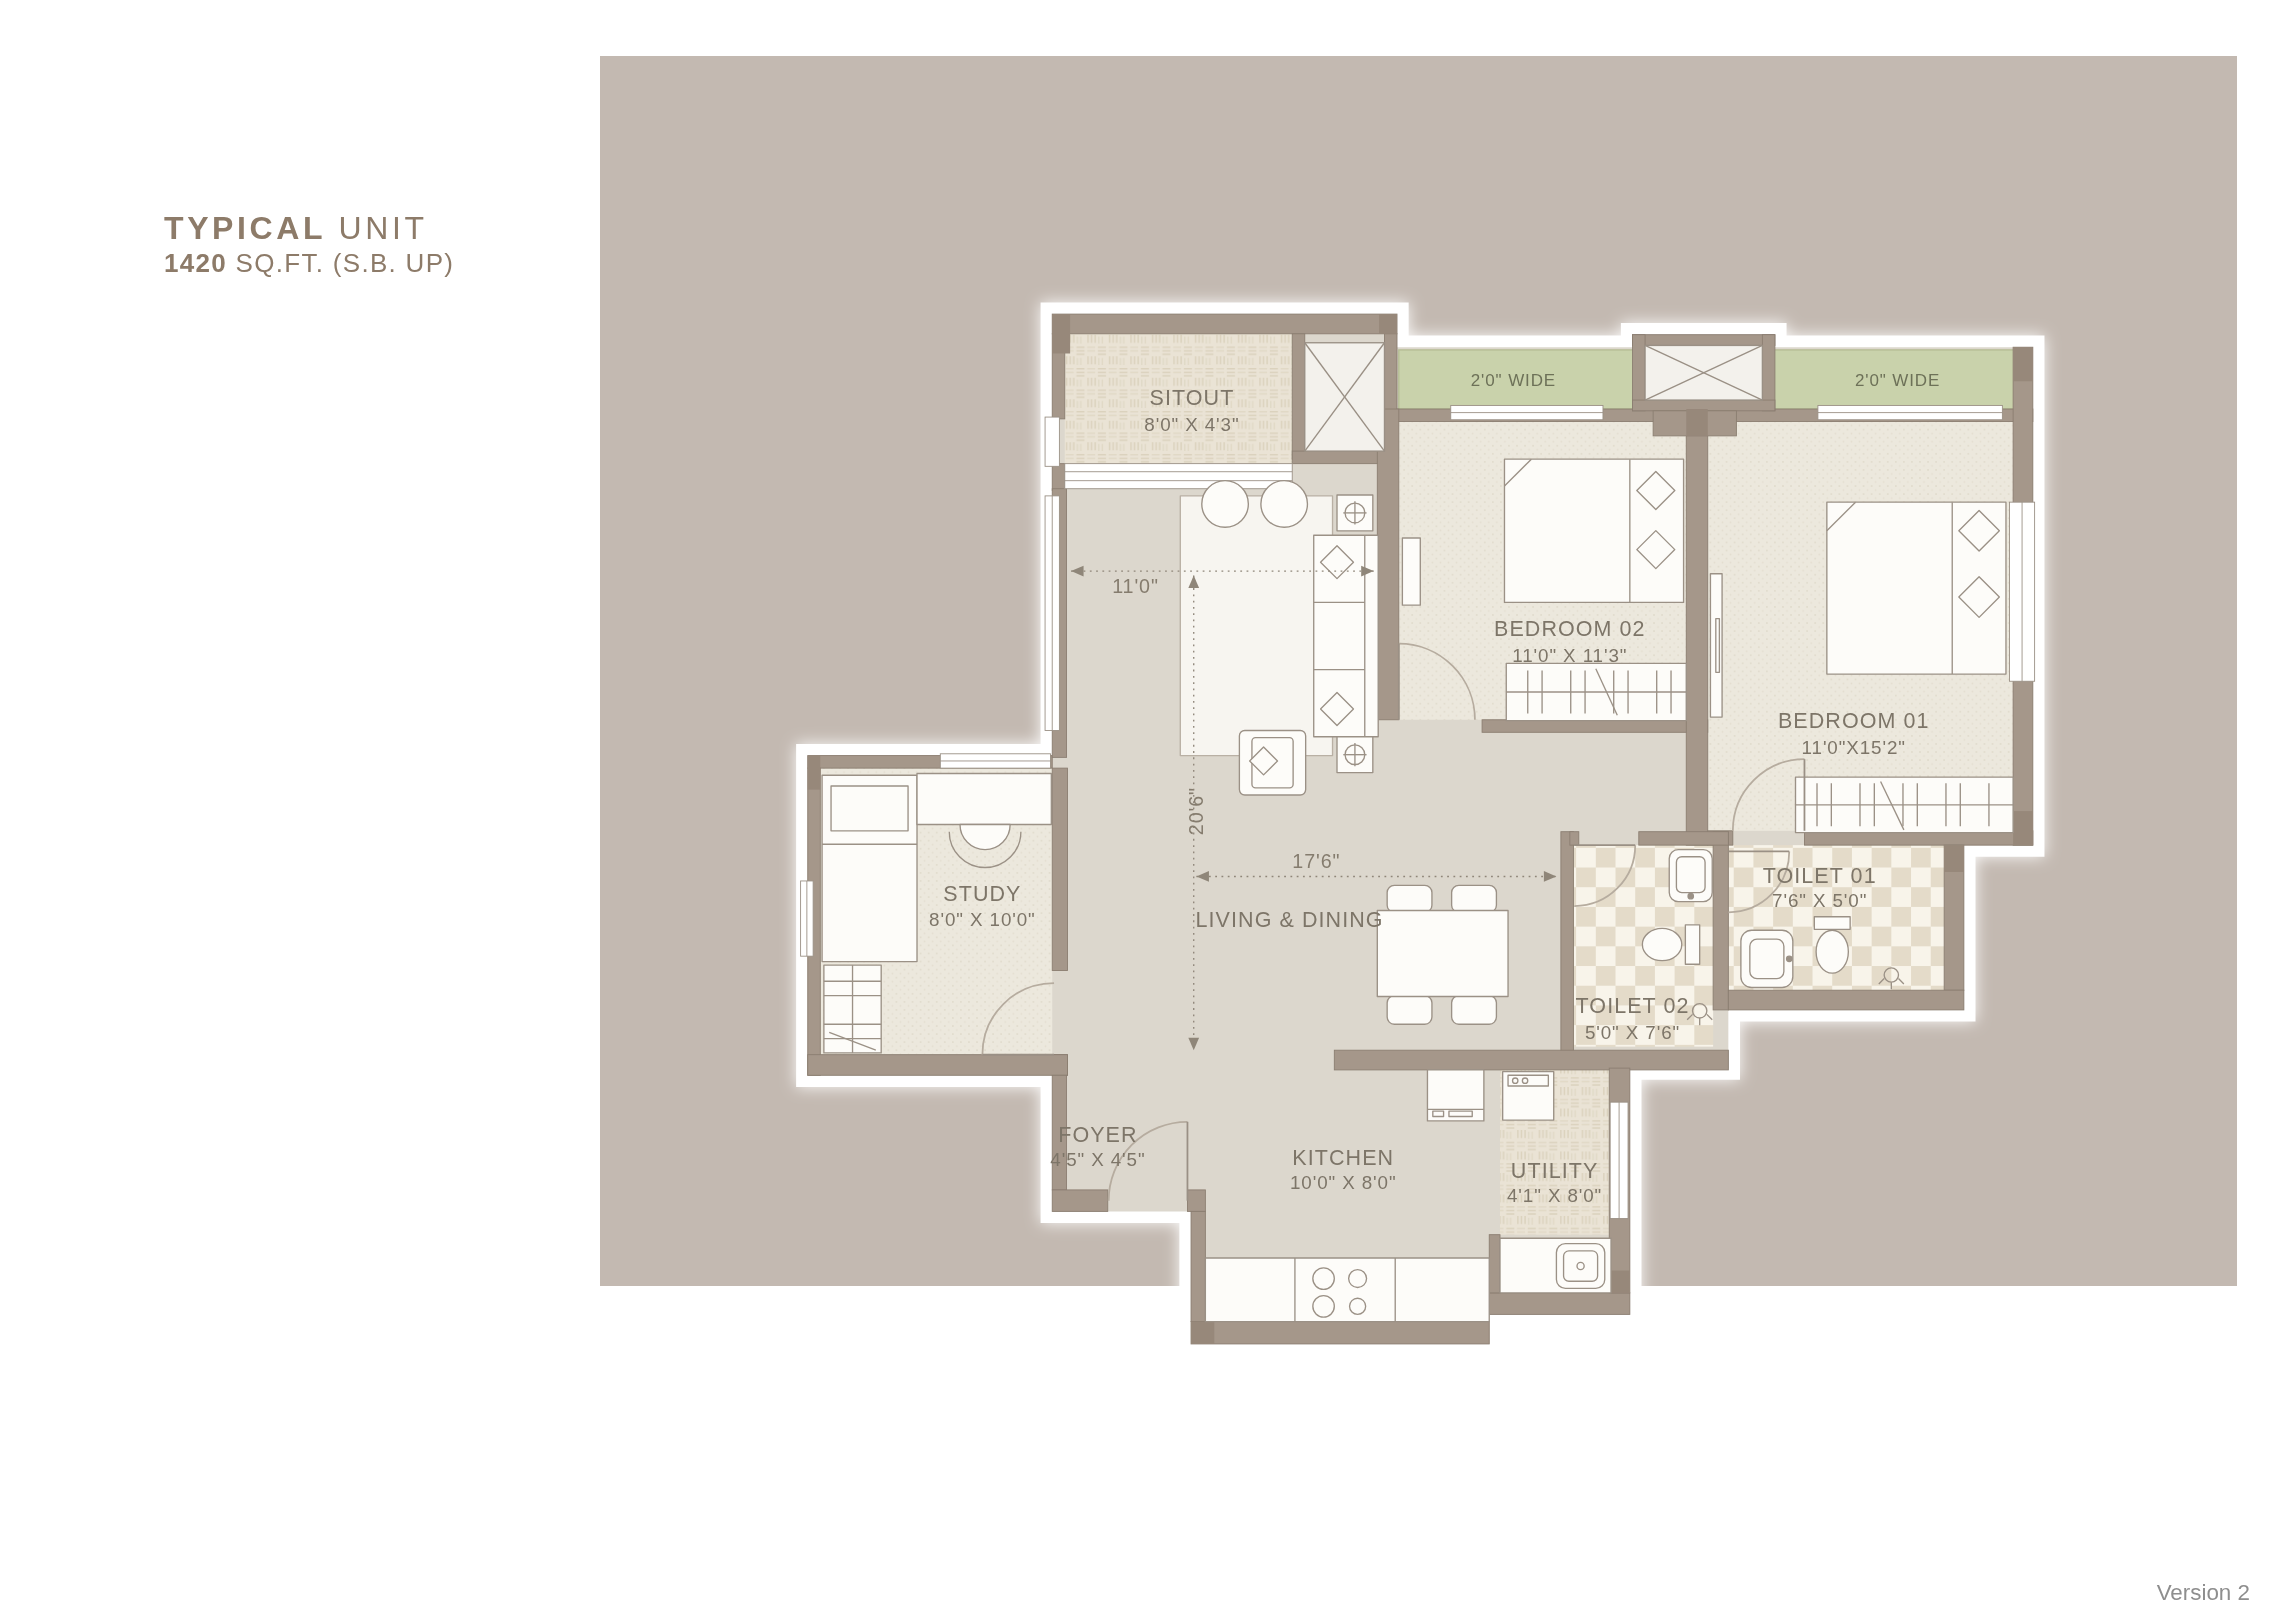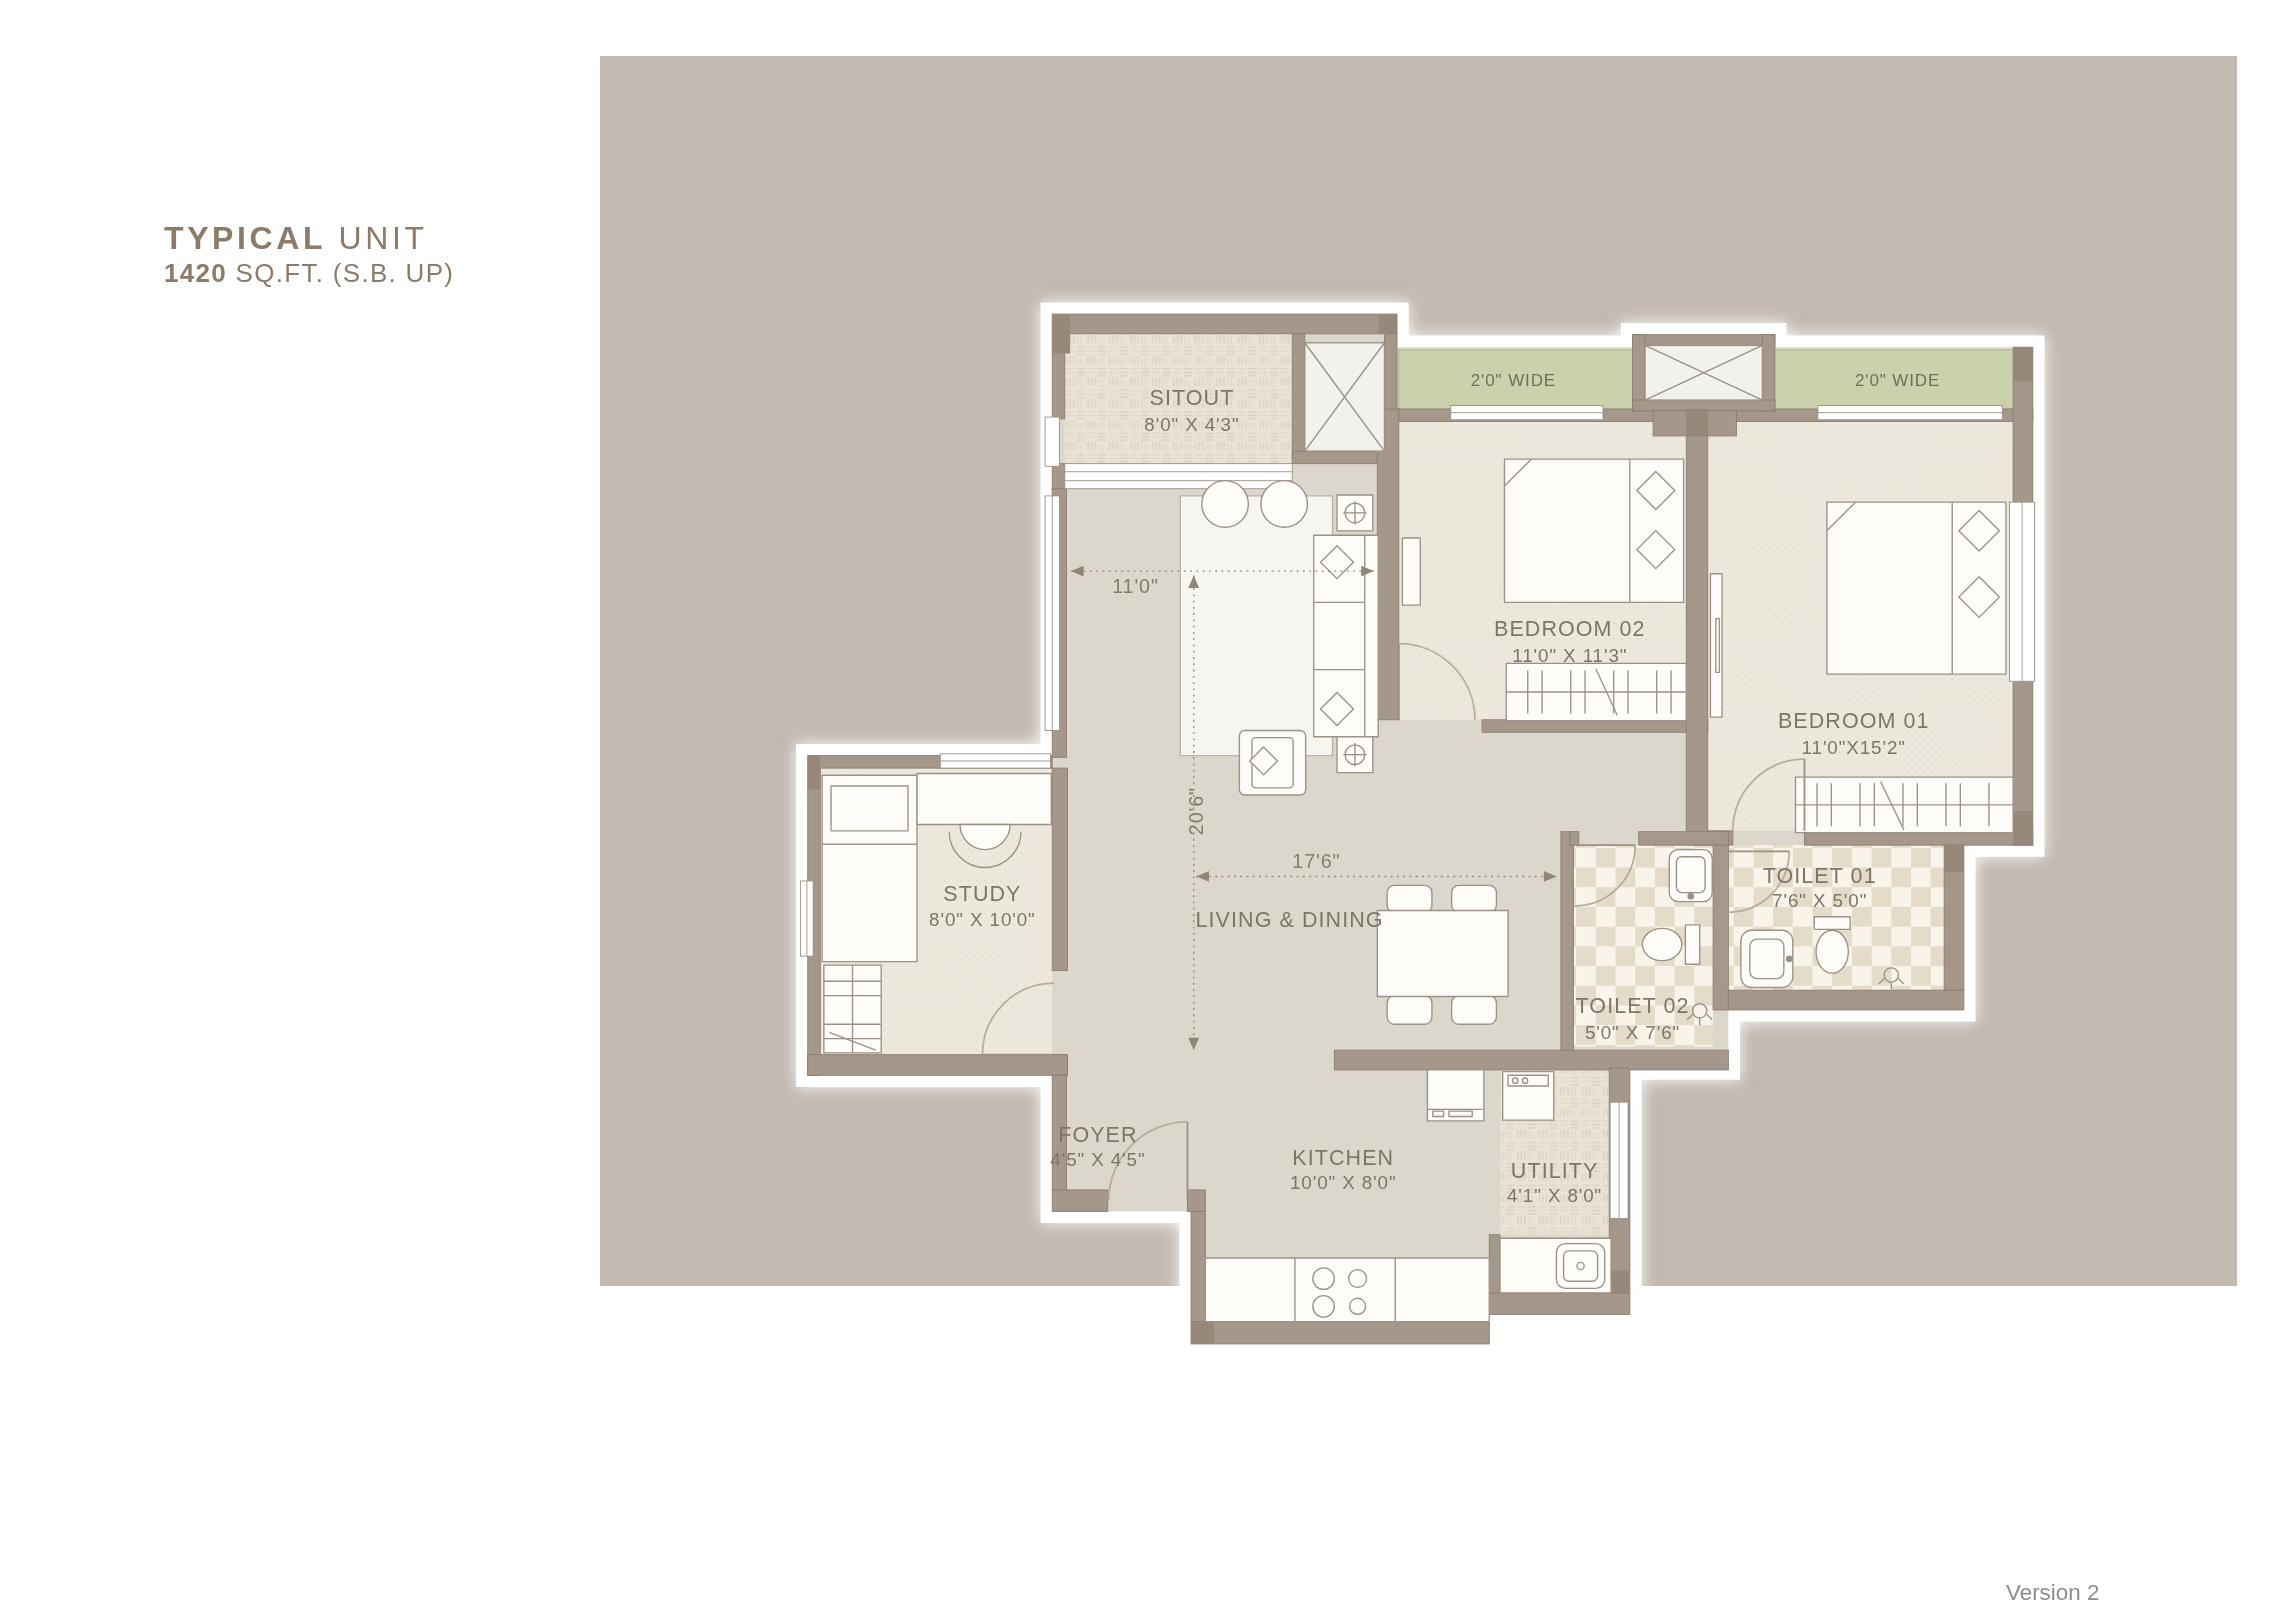--- a/index.html
+++ b/index.html
@@ -1,26 +1,26 @@
 <!DOCTYPE html>
 <html style="font-size:14.3px"><head>
 <meta charset="utf-8">
 <style>
   html,body{margin:0;padding:0;background:#ffffff;}
   .page{position:relative;width:2293px;height:1621px;background:#ffffff;overflow:hidden;
         font-family:"Liberation Sans",sans-serif;}
   .title-block{position:absolute;left:164px;top:199px;color:#8d7b69;}
   .title-line1{font-size:77px;font-weight:400;letter-spacing:1.8px;line-height:1;}
   .title-line1 .b{font-weight:700;}
-  .title-line2{margin-top:23px;font-size:32px;font-weight:400;letter-spacing:3.6px;line-height:1;}
+  .title-line2{margin-top:13px;font-size:32px;font-weight:400;letter-spacing:3.6px;line-height:1;}
   .title-line2 .b{font-weight:700;}
   .title-line3{margin-top:6.3px;font-size:26px;font-weight:400;letter-spacing:1.3px;line-height:1;}
   .title-line3 .b{font-weight:700;}
   .plan-panel{position:absolute;left:600px;top:56px;width:1637px;height:1230px;background:#c3b9b1;}
-  .version{position:absolute;left:2006px;top:1580px;width:244px;
+  .version{position:absolute;left:2006px;top:1580px;width:244px;text-align:right;
            font-size:22.4px;color:#8e8e8e;}
   
   text{font-family:"Liberation Sans",sans-serif;}
   .room-name{font-size:24px;fill:#7d7568;letter-spacing:1.2px;text-anchor:middle;}
   .room-dims{font-size:21px;fill:#7d7568;letter-spacing:1px;text-anchor:middle;}
   .dim-label{font-size:22px;fill:#857c6e;letter-spacing:1px;text-anchor:middle;}
   .balcony-label{font-size:19px;fill:#6d7158;letter-spacing:1px;text-anchor:middle;}
 </style>
 </head>
 <body>

